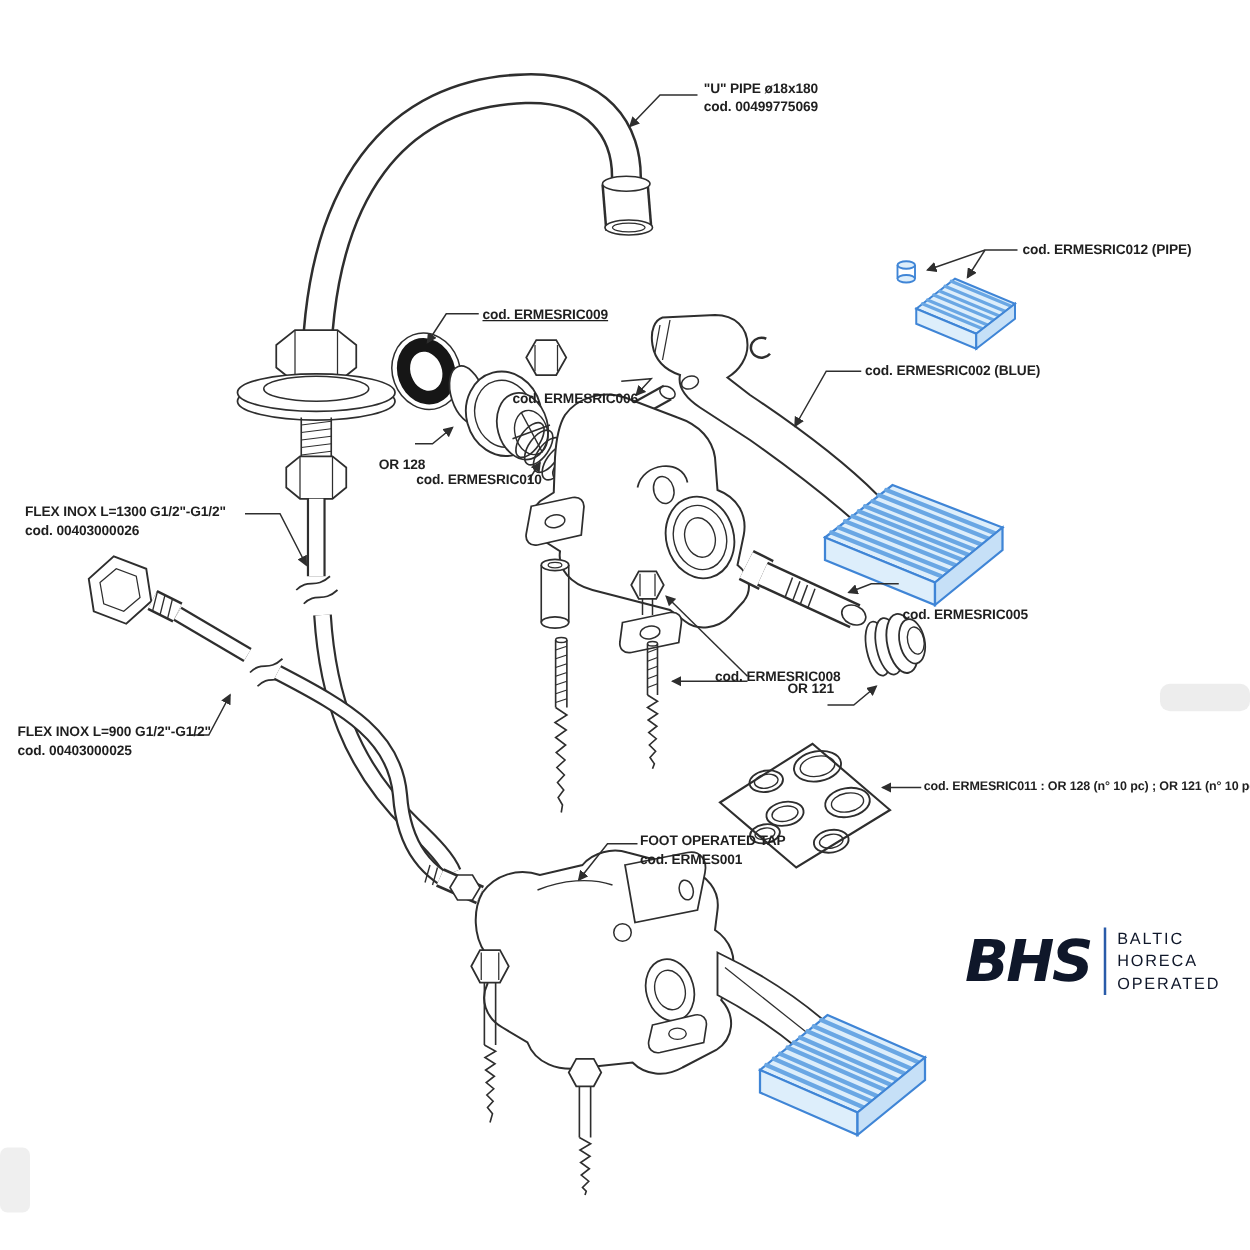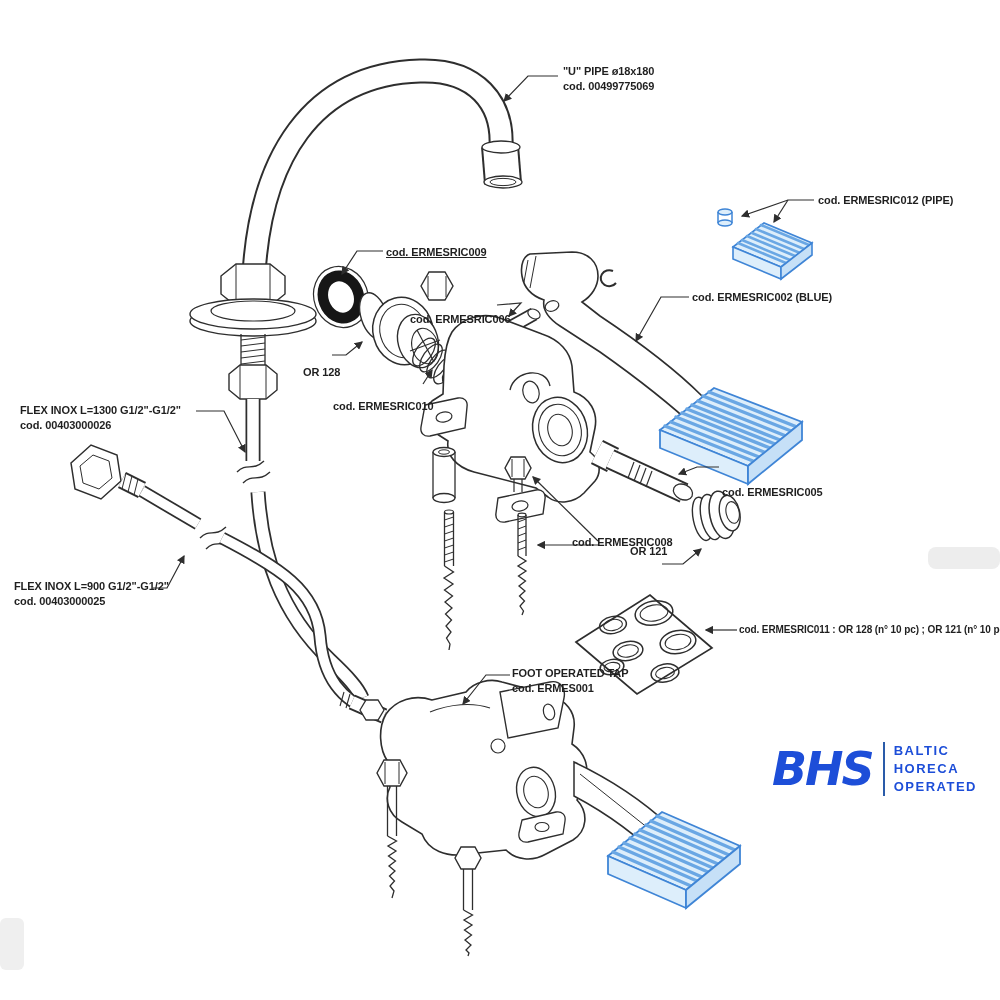--- a/index.html
+++ b/index.html
@@ -3,25 +3,25 @@
 <meta charset="utf-8">
 <style>
   html,body{margin:0;padding:0;background:#ffffff;}
   #canvas{position:relative;width:1000px;height:1000px;background:#ffffff;overflow:hidden;
           font-family:"Liberation Sans",sans-serif;}
   #art{position:absolute;left:0;top:0;}
   .lbl{position:absolute;font-size:11px;line-height:1.35;font-weight:600;letter-spacing:-0.1px;
        color:#1f1f1f;white-space:nowrap;}
   .lbl.sm{font-size:10px;}
   .lbl span{display:block;}
-  #logo{position:absolute;left:772px;top:742px;display:flex;align-items:center;color:#1d4ed8;}
+  #logo{position:absolute;left:772px;top:742px;display:flex;align-items:center;color:#0f172a;}
   #logo .abbr{font-size:46px;font-weight:bold;font-style:italic;letter-spacing:-2px;
               font-family:"DejaVu Sans",sans-serif;padding-right:10px;}
   #logo .sep{width:2px;height:54px;background:#2a5ba9;}
-  #logo .words{padding-left:9px;font-size:13px;font-weight:bold;letter-spacing:1.5px;line-height:1.4;}
+  #logo .words{padding-left:9px;font-size:13px;font-weight:normal;letter-spacing:1.5px;line-height:1.4;}
 </style>
 </head>
 <body>
 
 <div id="canvas">
 
 <svg id="art" width="1000" height="1000" viewBox="0 0 1000 1000">
   <defs>
     <marker id="arr" viewBox="0 0 10 10" refX="8.5" refY="5" markerWidth="7" markerHeight="7" orient="auto-start-reverse">
       <path d="M0,0 L10,5 L0,10 z" fill="#2e2e2e"></path>
@@ -328,21 +328,21 @@
 </div>
 <div class="lbl" style="left:386px;top:245px;text-decoration:underline;">
   <span>cod. ERMESRIC009</span>
 </div>
 <div class="lbl" style="left:410px;top:312px;">
   <span>cod. ERMESRIC006</span>
 </div>
 <div class="lbl" style="left:303px;top:349px;margin-top:16px;">
   <span>OR 128</span>
 </div>
-<div class="lbl" style="left:333px;top:399px;">
+<div class="lbl" style="left:333px;top:377px;">
   <span>cod. ERMESRIC010</span>
 </div>
 <div class="lbl" style="left:692px;top:290px;">
   <span>cod. ERMESRIC002 (BLUE)</span>
 </div>
 <div class="lbl" style="left:20px;top:403px;">
   <span>FLEX INOX L=1300 G1/2"-G1/2"</span>
   <span>cod. 00403000026</span>
 </div>
 <div class="lbl" style="left:722px;top:461px;margin-top:24px;">

